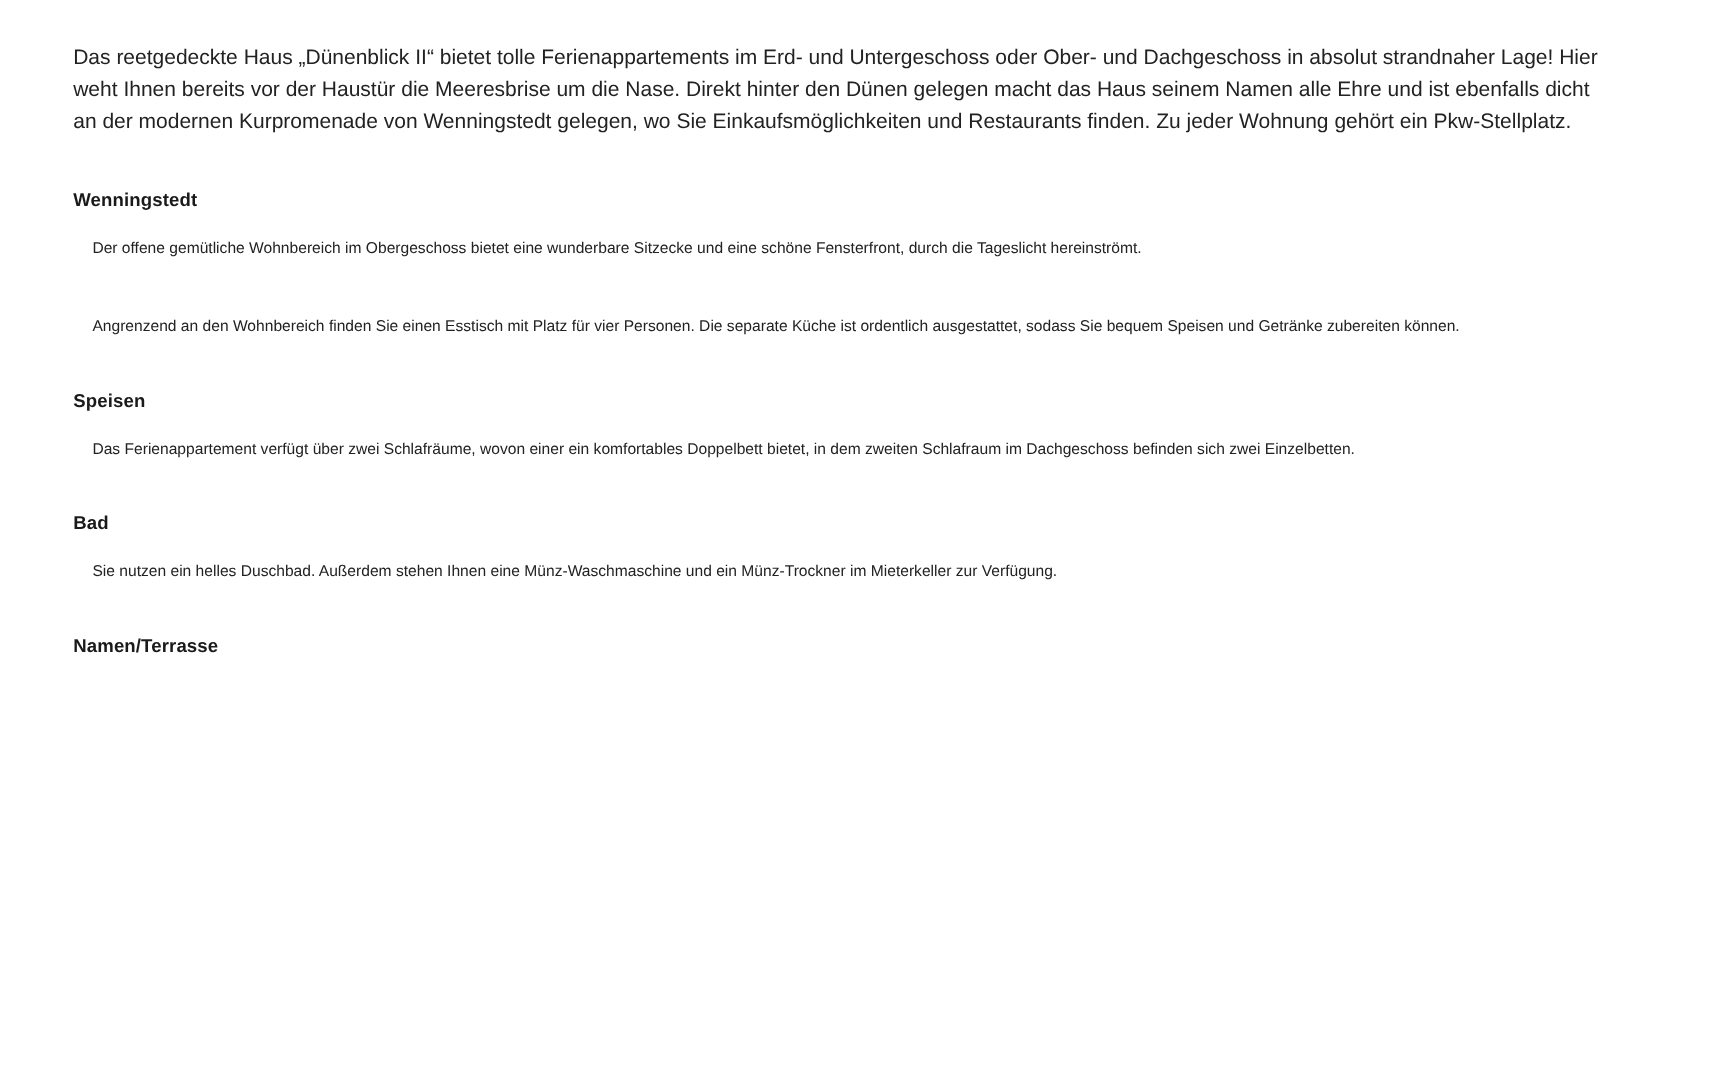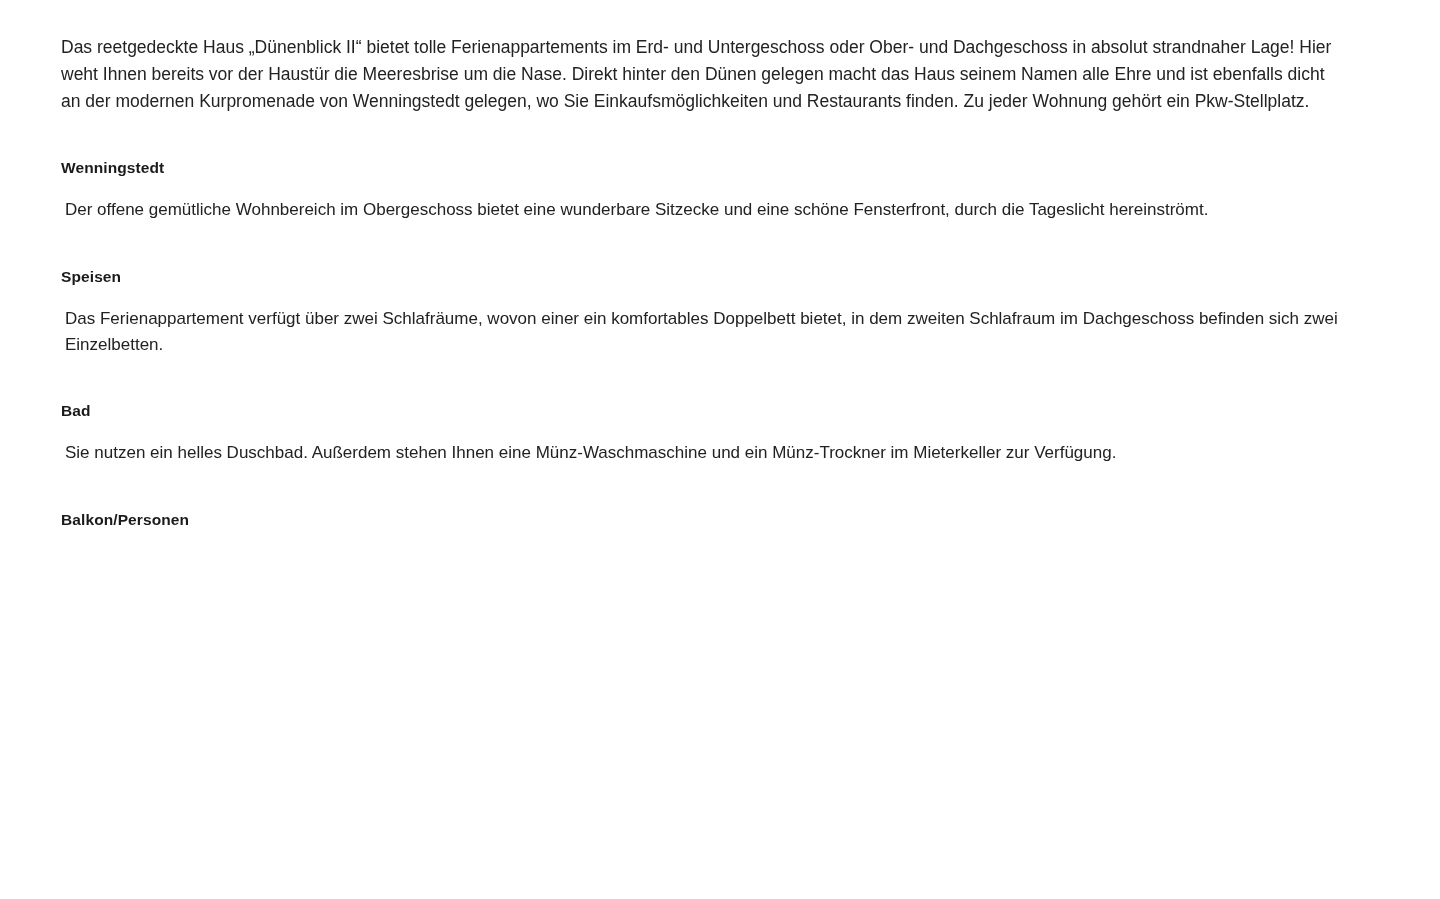--- a/index.html
+++ b/index.html
@@ -33,50 +33,51 @@
     margin-top: 44px;
   }
   .section-title {
     font-size: 15.5px;
     font-weight: 700;
     color: #1a1a1a;
     margin: 0 0 20px 0;
     letter-spacing: 0.1px;
   }
   .section-body {
-    font-size: 17px;
+    font-size: 13px;
     line-height: 1.55;
     color: #222222;
-    margin: 4px;
+    margin: 16px;
     max-width: 1300px;
     font-weight: 400;
   }
 </style>
 </head>
 <body>
 
 <div class="page">
 
   <p class="intro">Das reetgedeckte Haus „Dünenblick II“ bietet tolle Ferienappartements im Erd- und Untergeschoss oder Ober- und Dachgeschoss in absolut strandnaher Lage! Hier weht Ihnen bereits vor der Haustür die Meeresbrise um die Nase. Direkt hinter den Dünen gelegen macht das Haus seinem Namen alle Ehre und ist ebenfalls dicht an der modernen Kurpromenade von Wenningstedt gelegen, wo Sie Einkaufsmöglichkeiten und Restaurants finden. Zu jeder Wohnung gehört ein Pkw-Stellplatz.</p>
 
   <div class="section">
     <h2 class="section-title">Wenningstedt</h2>
     <p class="section-body">Der offene gemütliche Wohnbereich im Obergeschoss bietet eine wunderbare Sitzecke und eine schöne Fensterfront, durch die Tageslicht hereinströmt.</p>
   </div>
 
   <div class="section">
+    <p class="section-body">Angrenzend an den Wohnbereich finden Sie einen Esstisch mit Platz für vier Personen. Die separate Küche ist ordentlich ausgestattet, sodass Sie bequem Speisen und Getränke zubereiten können.</p>
   </div>
 
   <div class="section">
     <h2 class="section-title">Speisen</h2>
     <p class="section-body">Das Ferienappartement verfügt über zwei Schlafräume, wovon einer ein komfortables Doppelbett bietet, in dem zweiten Schlafraum im Dachgeschoss befinden sich zwei Einzelbetten.</p>
   </div>
 
   <div class="section">
     <h2 class="section-title">Bad</h2>
     <p class="section-body">Sie nutzen ein helles Duschbad. Außerdem stehen Ihnen eine Münz-Waschmaschine und ein Münz-Trockner im Mieterkeller zur Verfügung.</p>
   </div>
 
   <div class="section">
-    <h2 class="section-title">Balkon/Personen</h2>
+    <h2 class="section-title">Namen/Terrasse</h2>
   </div>
 
 </div>
 
 </body></html>

